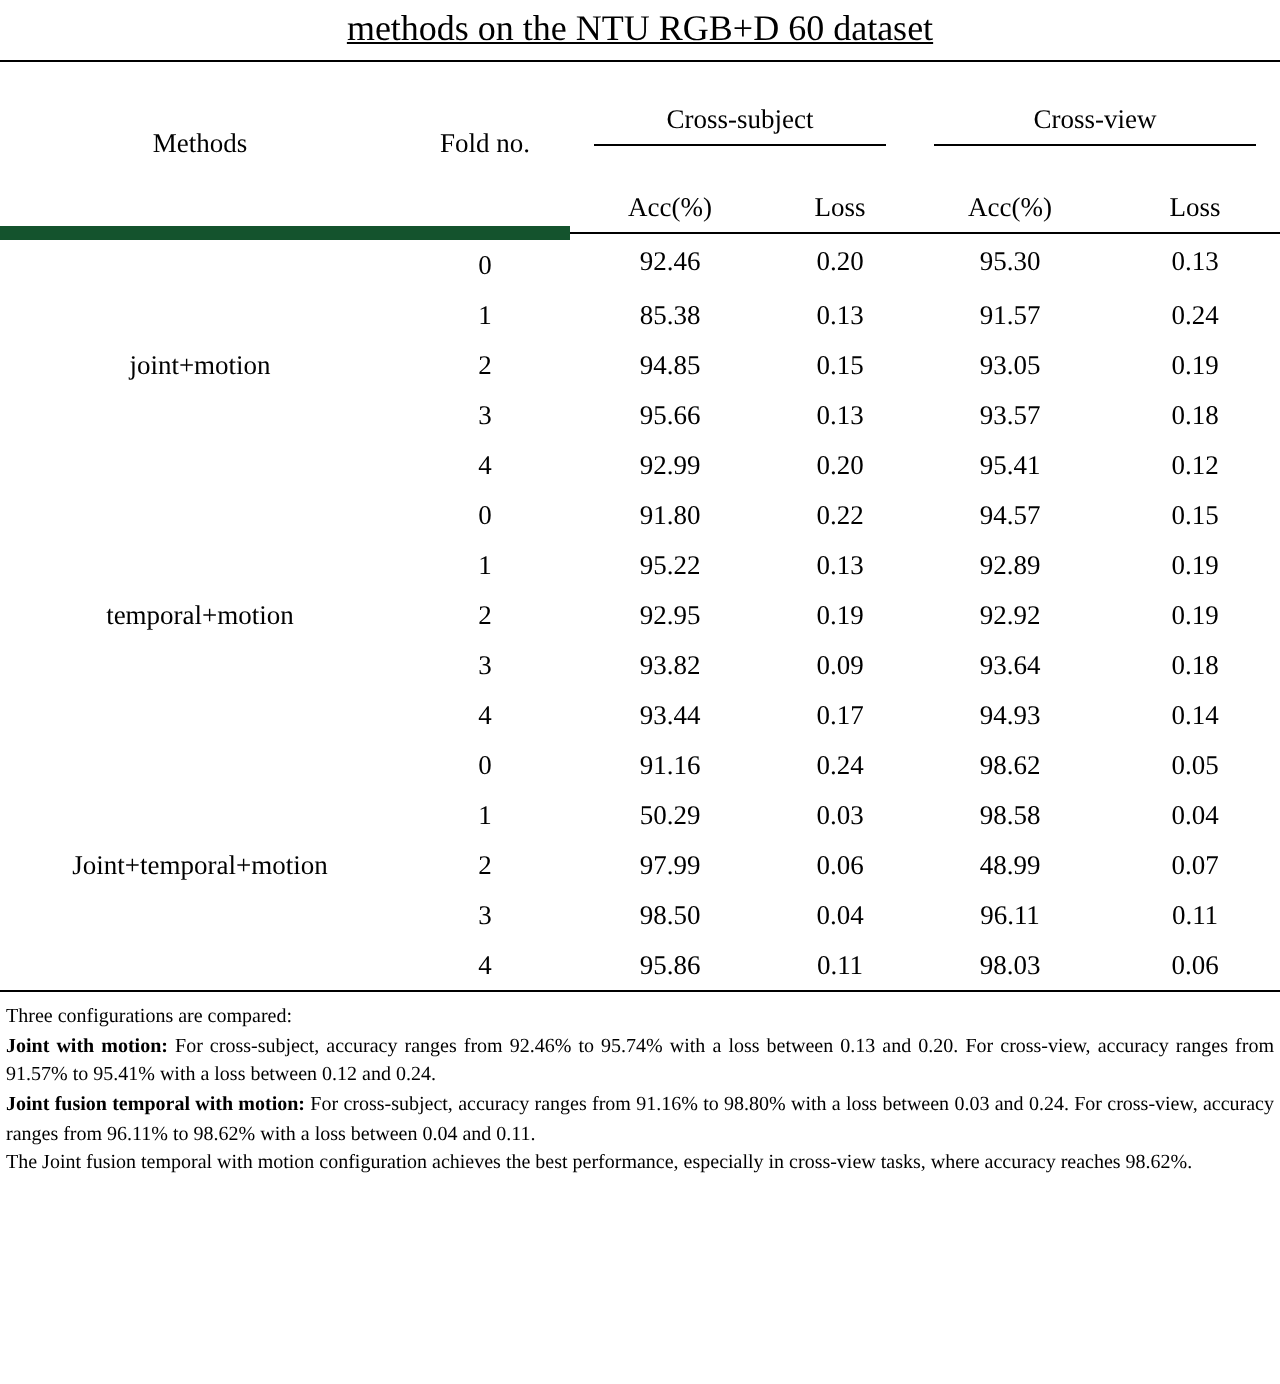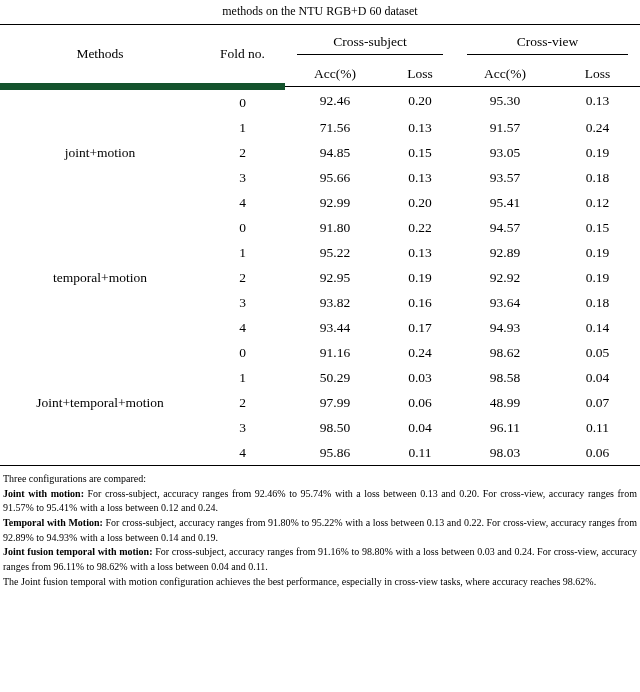--- a/index.html
+++ b/index.html
@@ -11,22 +11,23 @@
   }
   .page {
     width: 640px;
     height: 692px;
     box-sizing: border-box;
     padding-top: 3px;
     overflow: hidden;
   }
   .caption {
     text-align: center;
-    font-size: 12px;
+    font-size: 18px;
     padding: 1px 0 5px 0;
+    text-decoration: underline;
   }
   table.results {
     width: 640px;
     border-collapse: collapse;
     font-size: 13.5px;
     border-top: 1.5px solid #000;
     border-bottom: 1.5px solid #000;
     table-layout: fixed;
   }
   table.results th, table.results td {
@@ -39,21 +40,21 @@
   col.c-methods { width: 200px; }
   col.c-fold    { width: 85px; }
   col.c-csacc   { width: 100px; }
   col.c-csloss  { width: 70px; }
   col.c-cvacc   { width: 100px; }
   col.c-cvloss  { width: 85px; }
   th.rs { border-bottom: 7px solid #14532d; }
   th.grp { padding: 0; }
   th.grp .grp-inner {
     display: block;
-    margin: 4px 10px;
+    margin: 16px 10px;
     padding: 3px 0 4px 0;
     border-bottom: 1px solid #000;
   }
   tr.sub th { border-bottom: 1px solid #000; }
   td.method-cell { vertical-align: middle; }
   td.bold { font-weight: bold; }
   .notes {
     font-size: 10px;
     line-height: 1.47;
     padding: 6px 3px 0 3px;
@@ -99,21 +100,21 @@
         <tr>
           <td rowspan="5" class="method-cell">joint+motion</td>
           <td>0</td>
           <td>92.46</td>
           <td>0.20</td>
           <td>95.30</td>
           <td>0.13</td>
         </tr>
         <tr>
           <td>1</td>
-          <td>71.56</td>
+          <td>85.38</td>
           <td>0.13</td>
           <td>91.57</td>
           <td>0.24</td>
         </tr>
         <tr>
           <td>2</td>
           <td>94.85</td>
           <td>0.15</td>
           <td>93.05</td>
           <td>0.19</td>
@@ -150,21 +151,21 @@
         <tr>
           <td>2</td>
           <td>92.95</td>
           <td>0.19</td>
           <td>92.92</td>
           <td>0.19</td>
         </tr>
         <tr>
           <td>3</td>
           <td>93.82</td>
-          <td>0.16</td>
+          <td>0.09</td>
           <td>93.64</td>
           <td>0.18</td>
         </tr>
         <tr>
           <td>4</td>
           <td>93.44</td>
           <td>0.17</td>
           <td>94.93</td>
           <td>0.14</td>
         </tr>
@@ -203,18 +204,17 @@
           <td>0.11</td>
           <td>98.03</td>
           <td>0.06</td>
         </tr>
       </tbody>
   </table>
 
   <div class="notes">
       <p>Three configurations are compared:</p>
       <p><b>Joint with motion:</b> For cross-subject, accuracy ranges from 92.46% to 95.74% with a loss between 0.13 and 0.20. For cross-view, accuracy ranges from 91.57% to 95.41% with a loss between 0.12 and 0.24.</p>
-      <p><b>Temporal with Motion:</b> For cross-subject, accuracy ranges from 91.80% to 95.22% with a loss between 0.13 and 0.22. For cross-view, accuracy ranges from 92.89% to 94.93% with a loss between 0.14 and 0.19.</p>
       <p><b>Joint fusion temporal with motion:</b> For cross-subject, accuracy ranges from 91.16% to 98.80% with a loss between 0.03 and 0.24. For cross-view, accuracy ranges from 96.11% to 98.62% with a loss between 0.04 and 0.11.</p>
       <p>The Joint fusion temporal with motion configuration achieves the best performance, especially in cross-view tasks, where accuracy reaches 98.62%.</p>
     </div>
 
 </div>
 
 </body></html>

